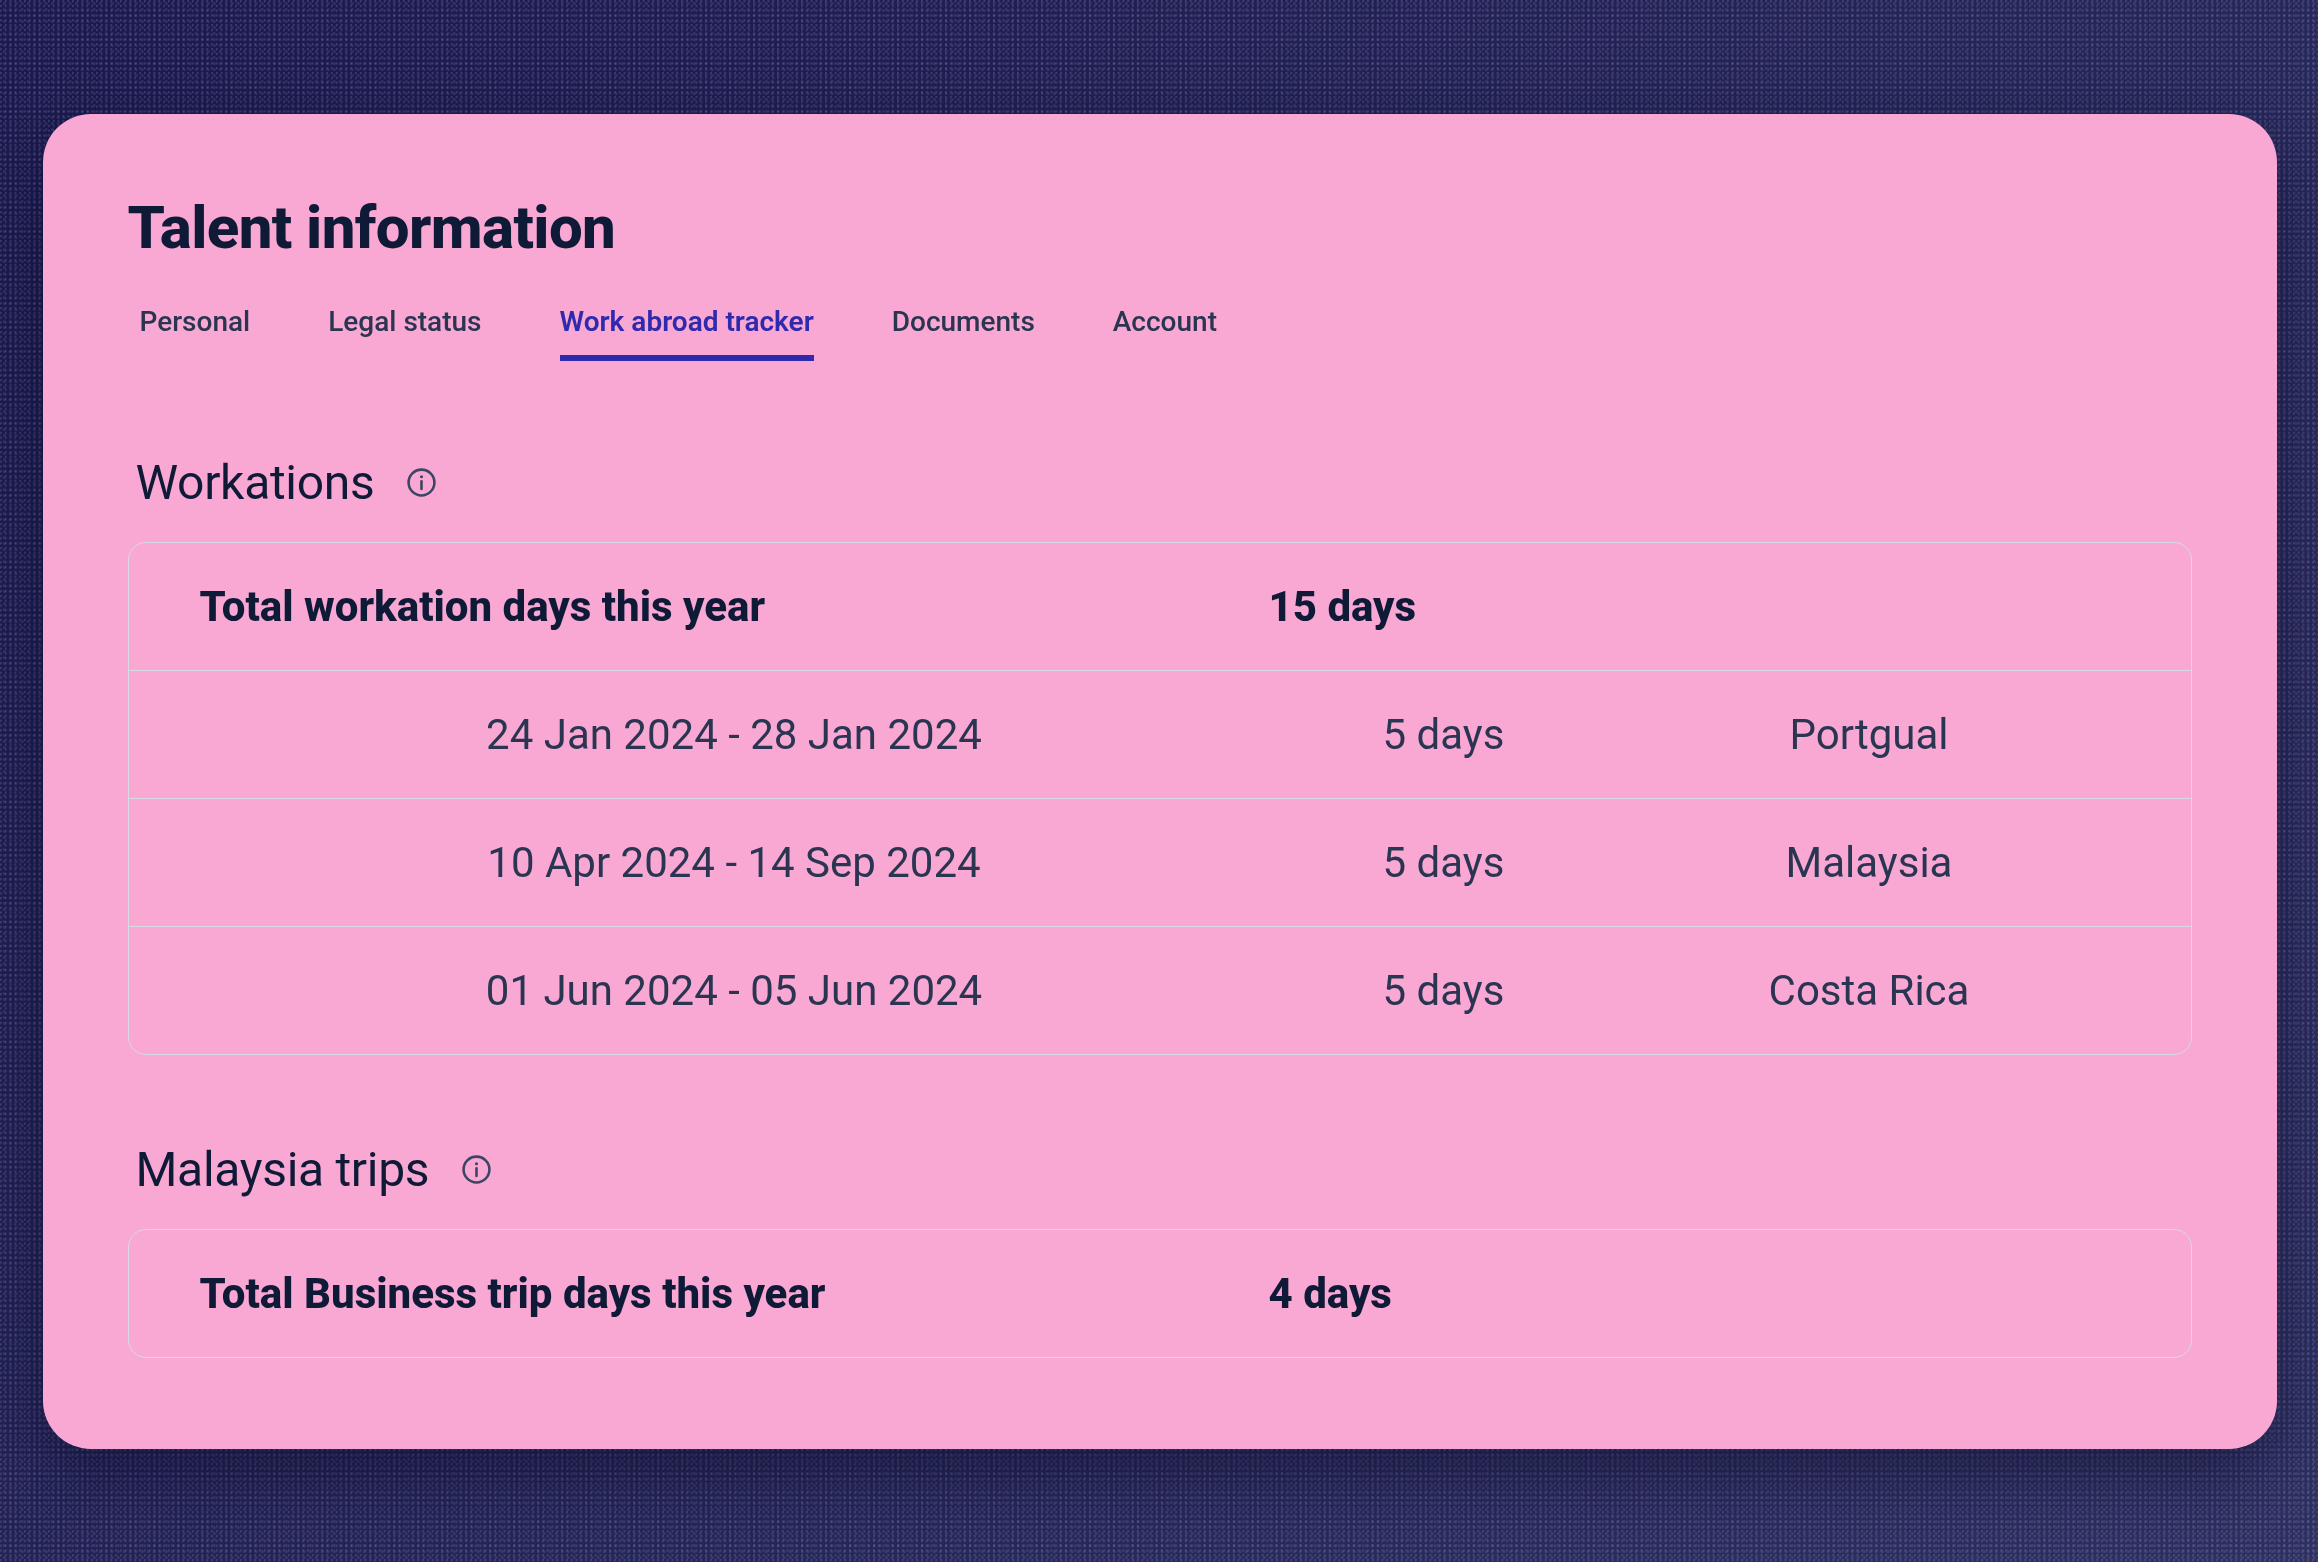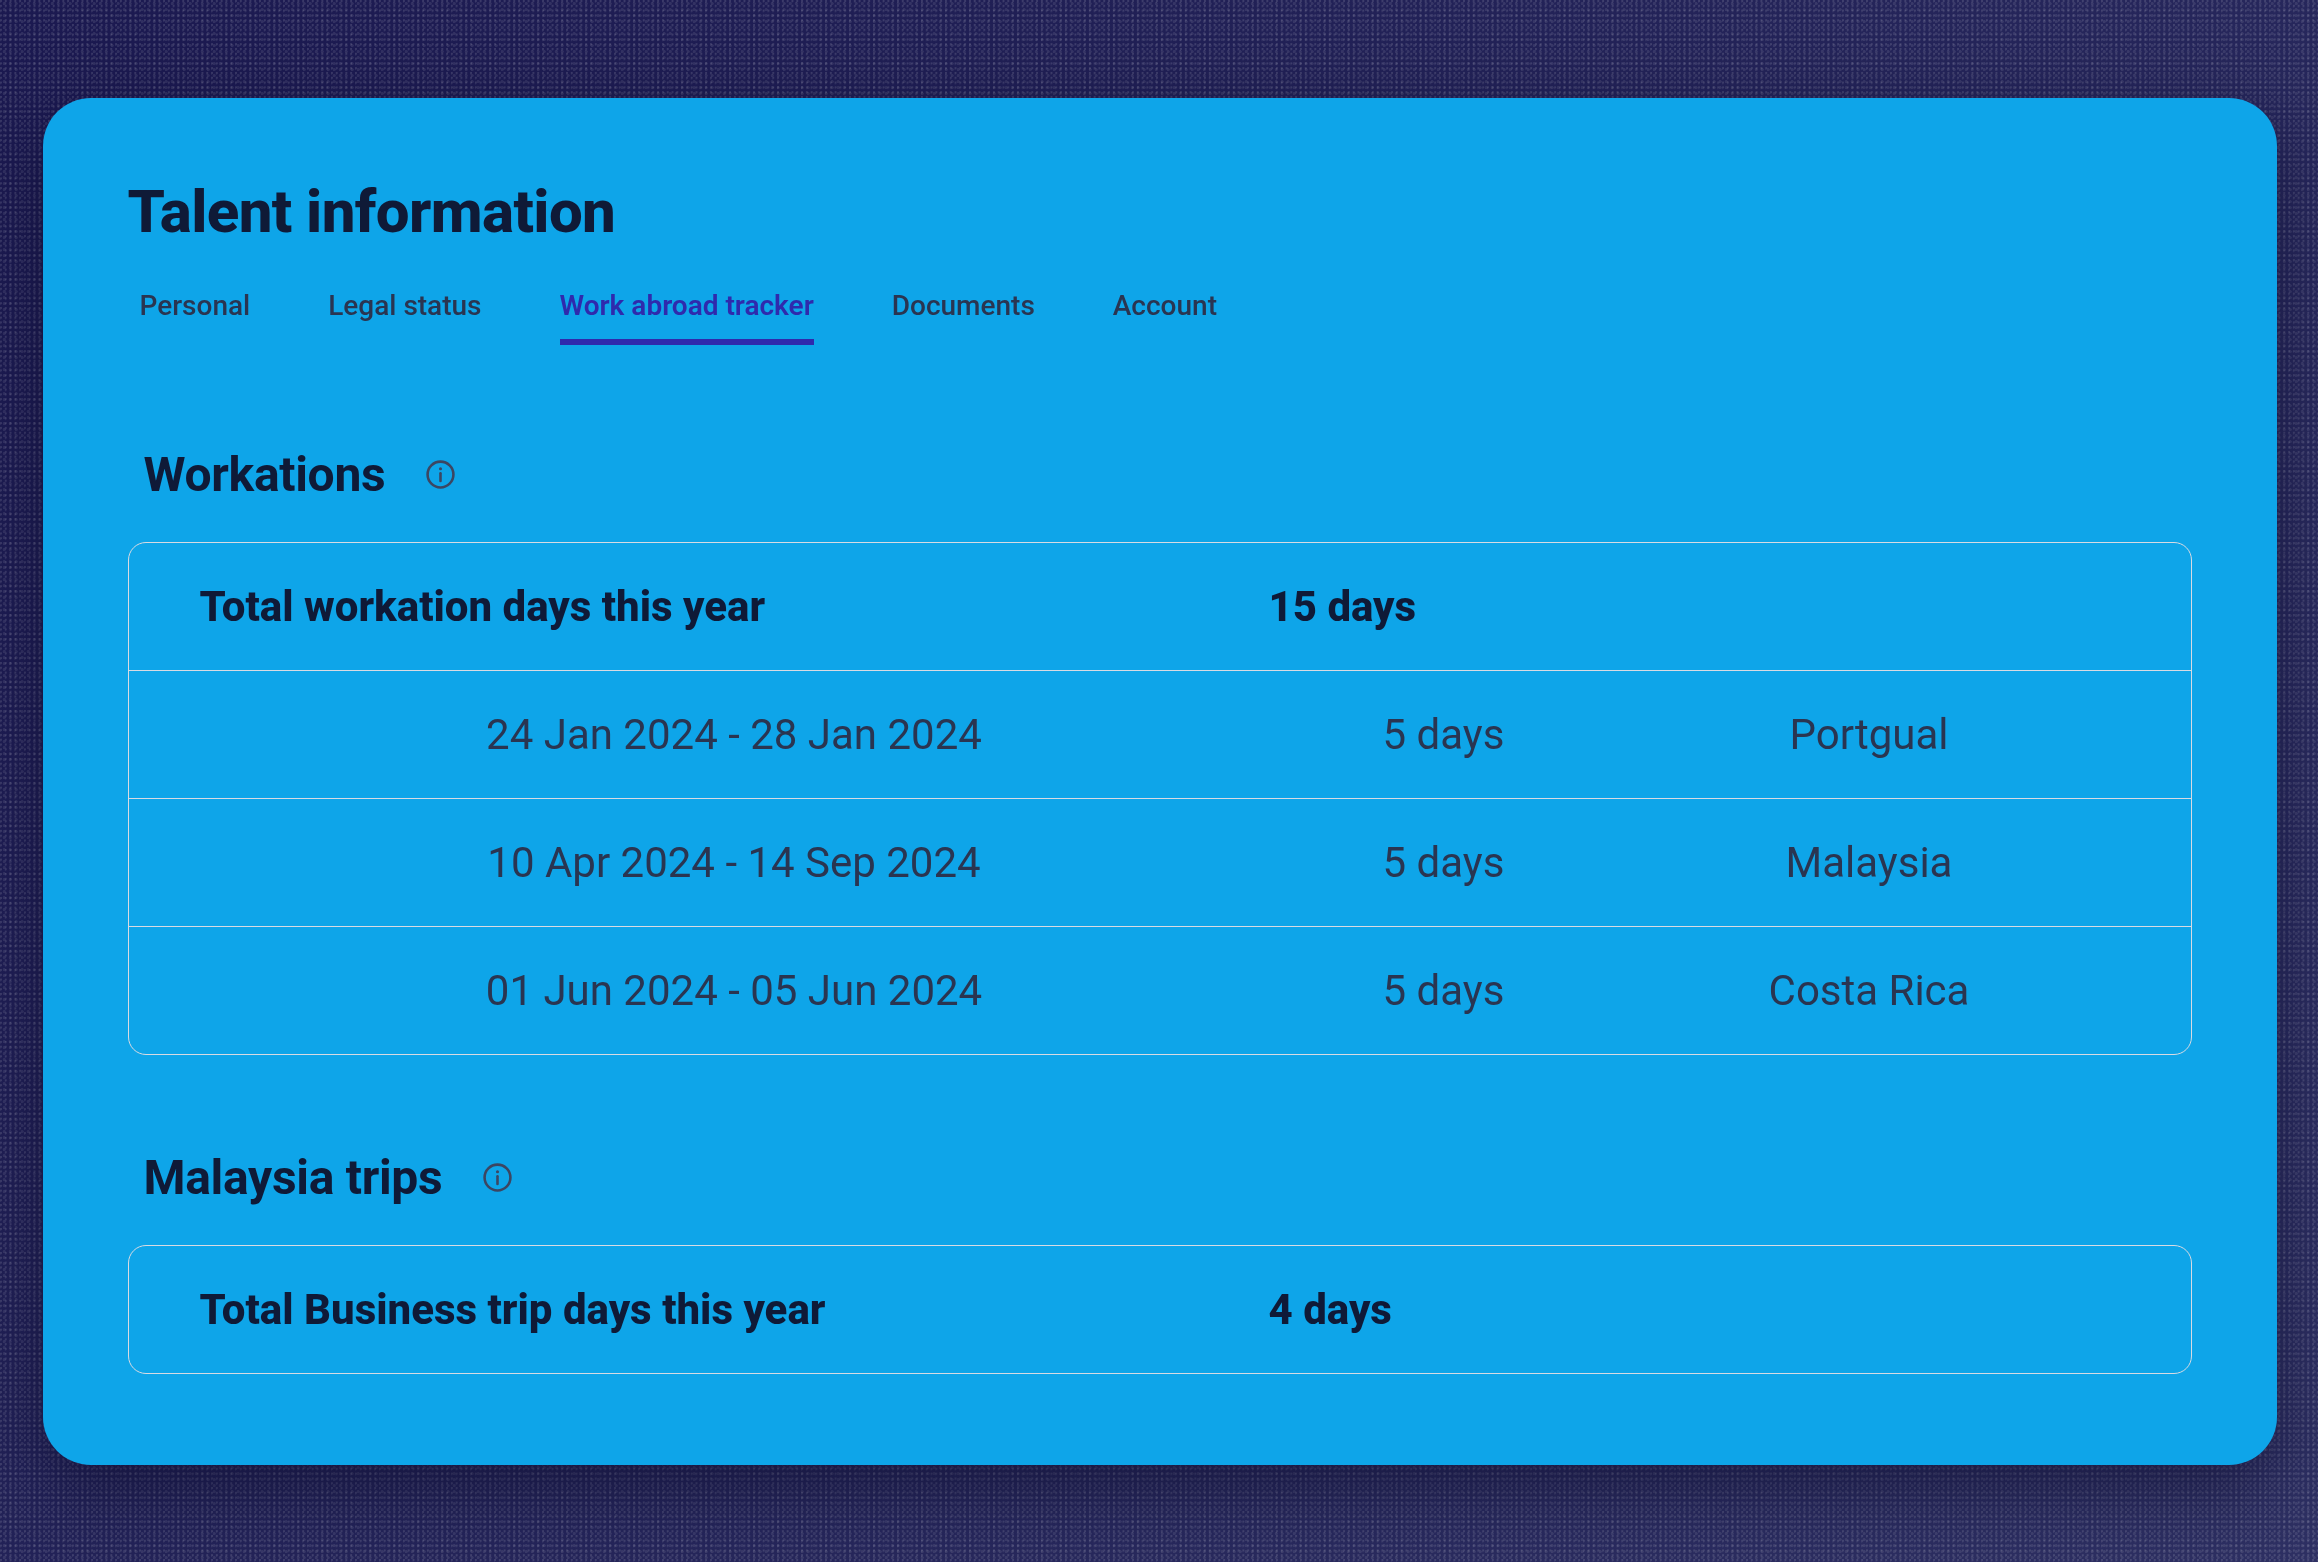--- a/index.html
+++ b/index.html
@@ -20,21 +20,21 @@
       radial-gradient(circle at 10% 20%, #ffffff22 0 1.2px, transparent 1.8px),
       radial-gradient(circle at 70% 60%, #ffffff18 0 1.2px, transparent 1.8px),
       linear-gradient(135deg, var(--bg-noise-a), var(--bg-noise-b));
     background-size: 4.8px 4.8px, 6px 6px, 100% 100%;
     display:flex;
     align-items:center;
     justify-content:center;
   }
   .card{
     width:2234px;
-    background:#0ea5e9;
+    background:#f9a8d4;
     border-radius:48px;
     box-shadow:0 24px 72px rgba(10,10,40,.55);
     padding:78px 85px 91px 85px;
     box-sizing:border-box;
     color:var(--ink);
   }
 
   h1.page-title{
     margin:0 0 42px 0;
     font-size:60px;
@@ -62,23 +62,23 @@
     border-bottom:6px solid var(--indigo);
   }
 
   .section-head{
     display:flex;
     align-items:center;
     gap:24px;
     margin-bottom:23px;
   }
   .section-head h2{
-    margin:16px;
+    margin:8px;
     font-size:48px;
-    font-weight:700;
+    font-weight:400;
     letter-spacing:-0.3px;
   }
   .info-icon{
     width:31px;
     height:31px;
     display:inline-flex;
     align-items:center;
     justify-content:center;
     color:var(--icon);
   }

